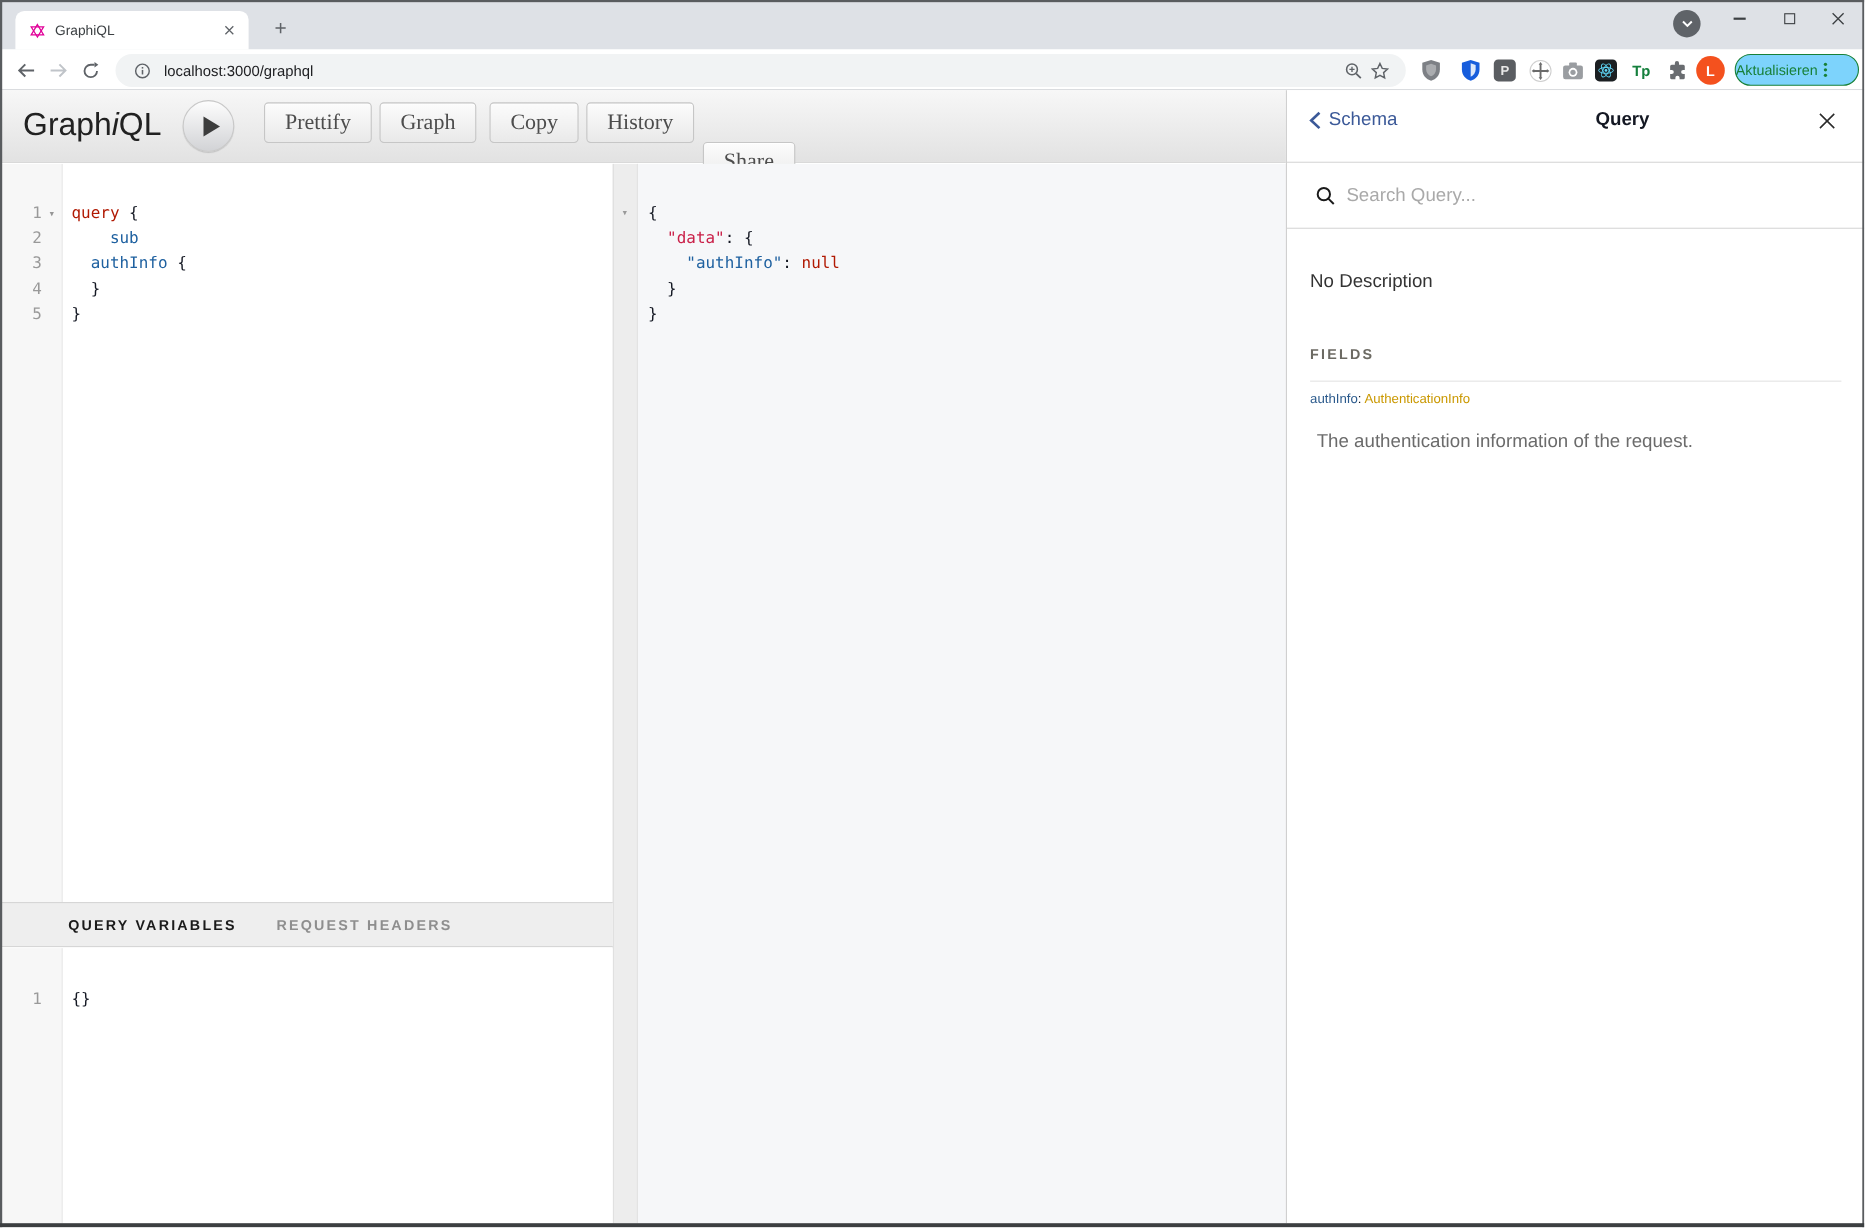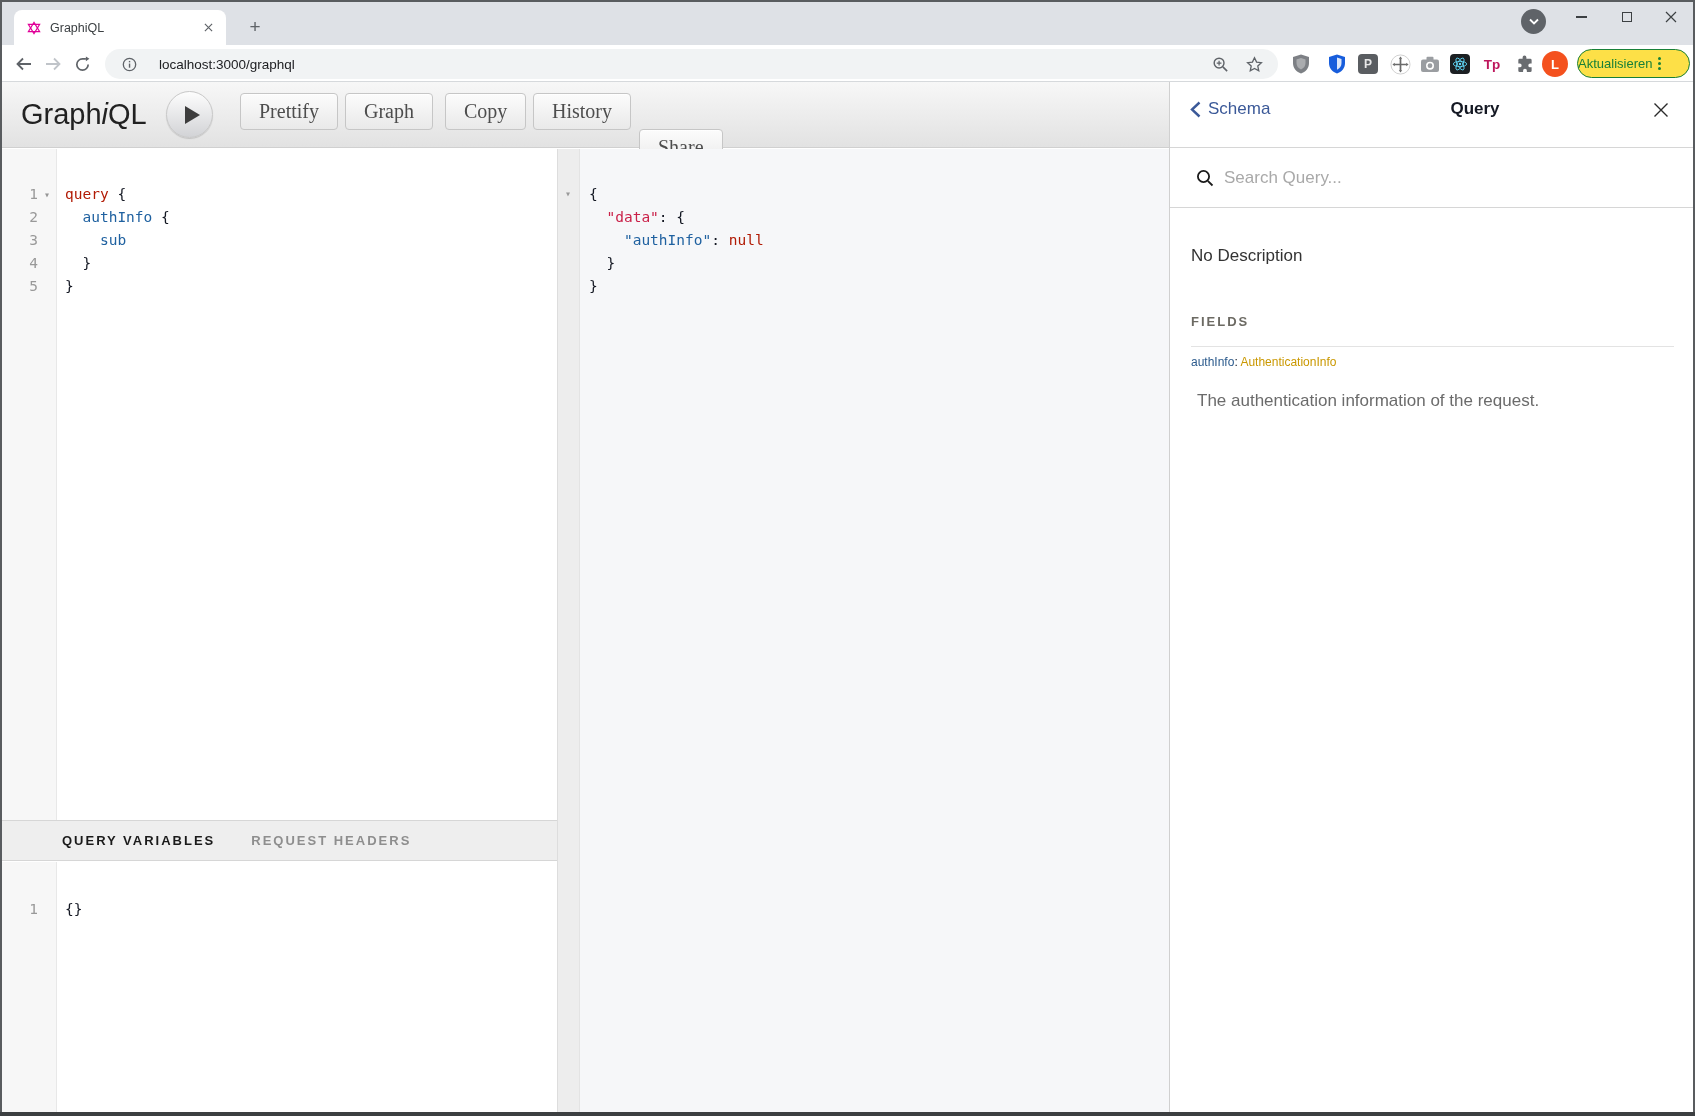--- a/index.html
+++ b/index.html
@@ -20,27 +20,27 @@
   .newtab { position:absolute; left:240px; top:10px; width:30px; height:30px; display:flex; align-items:center; justify-content:center; font-size:19px; color:#5f6368; border-radius:50%; }
   .menu-circle { position:absolute; left:1521px; top:7px; width:25px; height:25px; background:#5f6368; border-radius:50%; display:flex; align-items:center; justify-content:center; }
   .wc { position:absolute; top:0; width:46px; height:30px; display:flex; align-items:center; justify-content:center; }
   .wc-min { left:1558px; } .wc-max { left:1604px; } .wc-close { left:1648px; }
   .wc-min-glyph { width:11px; height:1.5px; background:#3c4043; }
   .wc-max-glyph { width:10px; height:10px; border:1.2px solid #3c4043; }
 
   
   .btoolbar { position:absolute; left:0; top:45px; width:100%; height:37px; background:#fff; border-bottom:1px solid #d6d9dc; }
   .navbtn { position:absolute; top:6px; width:26px; height:26px; display:flex; align-items:center; justify-content:center; border-radius:50%; }
-  .omnibox { position:absolute; left:105px; top:4px; width:1173px; height:30px; background:#f1f3f4; border-radius:15px; display:flex; align-items:center; padding:0 12px;gap:10px; }
+  .omnibox { position:absolute; left:105px; top:4px; width:1173px; height:30px; background:#f1f3f4; border-radius:15px; display:flex; align-items:center; padding:0 12px; }
   .url { font-size:13.5px; color:#202124; margin-left:8px; flex:1; }
   .omni-icon { display:flex; align-items:center; justify-content:center; width:24px; height:24px; }
   .ext { position:absolute; top:8px; width:22px; height:22px; display:flex; align-items:center; justify-content:center; }
   .ext-square { width:20px; height:20px; border-radius:4px; display:flex; align-items:center; justify-content:center; }
   .avatar { position:absolute; left:1542px; top:6px; width:26px; height:26px; border-radius:50%; background:#f4511e; color:#fff; font-size:13px; font-weight:bold; display:flex; align-items:center; justify-content:center; }
-  .update-pill { position:absolute; left:1577px; top:4px; width:113px; height:29px; border:1px solid #188038; border-radius:15px; background:#fde047; color:#188038; font-size:13px; display:flex; align-items:center; justify-content:flex-start; gap:6px; white-space:nowrap; }
+  .update-pill { position:absolute; left:1577px; top:4px; width:113px; height:29px; border:1px solid #188038; border-radius:15px; background:#7dd3fc; color:#188038; font-size:13px; display:flex; align-items:center; justify-content:flex-start; gap:6px; white-space:nowrap; }
   .vdots { display:inline-flex; flex-direction:column; gap:2px; }
   .vdots i { width:3px; height:3px; border-radius:50%; background:#188038; }
 
   
   .gql-topbar { position:absolute; left:0; top:82px; width:1169px; height:66px; background:linear-gradient(#f7f7f7,#e2e2e2); border-bottom:1px solid #d0d0d0; }
   .gql-logo { position:absolute; left:21px; top:0; height:65px; line-height:65px; font-size:29px; color:#212121; }
   .gql-logo em { font-style:italic; }
   .exec-btn { position:absolute; left:166px; top:9px; width:47px; height:47px; border-radius:50%; background:linear-gradient(#fdfdfd,#d2d3d6); border:1px solid #c8c8c8; box-shadow:0 1px 1px rgba(0,0,0,.15); display:flex; align-items:center; justify-content:center; cursor:pointer; }
   .exec-tri { width:0; height:0; border-left:15px solid #3d3d3d; border-top:9px solid transparent; border-bottom:9px solid transparent; margin-left:5px; }
   .tbtn { position:absolute; top:11px; height:37px; padding:16px 18px; background:linear-gradient(#fcfcfc,#e9e9e9); border:1px solid #c6c6c6; border-radius:4px; font-size:20px; color:#4d4d4d; font-family:Liberation Serif, serif; display:flex; align-items:center; cursor:pointer; box-shadow:inset 0 1px 0 rgba(255,255,255,.8); }
@@ -207,21 +207,21 @@
             <g stroke="#61dafb" stroke-width="1.3" fill="none">
               <ellipse cx="12" cy="12" rx="10" ry="4"></ellipse>
               <ellipse cx="12" cy="12" rx="10" ry="4" transform="rotate(60 12 12)"></ellipse>
               <ellipse cx="12" cy="12" rx="10" ry="4" transform="rotate(-60 12 12)"></ellipse>
             </g>
             <circle cx="12" cy="12" r="1.8" fill="#61dafb"></circle>
           </svg>
       </span>
     </div>
     <div class="ext" style="left:1481px;">
-      <span style="color:#be185d; font-size:13.5px; font-weight:bold;">Tp</span>
+      <span style="color:#15803d; font-size:13.5px; font-weight:bold;">Tp</span>
     </div>
     <div class="ext" style="left:1513px;">
       <svg width="19" height="19" viewBox="0 0 20 20">
           <path d="M8 2.5 a2 2 0 0 1 4 0 V4 h4 a1.5 1.5 0 0 1 1.5 1.5 V9 h-1.5 a2 2 0 0 0 0 4 H17.5 v3.5 a1.5 1.5 0 0 1 -1.5 1.5 H12.5 v-1.5 a2 2 0 0 0 -4 0 V18 H5 a1.5 1.5 0 0 1 -1.5 -1.5 V13 H5 a2 2 0 0 0 0 -4 H3.5 V5.5 A1.5 1.5 0 0 1 5 4 h3 Z" fill="#696c70"></path>
         </svg>
     </div>
     <div class="avatar">L</div>
     <div class="update-pill">
       <span>Aktualisieren</span>
       <span class="vdots">
@@ -262,22 +262,22 @@
           <span class="gut-num">4</span>
           <span class="gut-fold"></span>
         </div>
       <div class="gut-line">
           <span class="gut-num">5</span>
           <span class="gut-fold"></span>
         </div>
     </div>
     <div class="ed-code">
       <div class="code-line"><span class="cm-kw">query</span><span> {</span></div>
+      <div class="code-line"><span class="cm-field">    sub</span></div>
       <div class="code-line"><span class="cm-field">  authInfo</span><span> {</span></div>
-      <div class="code-line"><span class="cm-field">    sub</span></div>
       <div class="code-line"><span>  }</span></div>
       <div class="code-line"><span>}</span></div>
     </div>
   </div>
 
   <div class="divider-v"></div>
 
   <div class="result-pane mono">
     <span class="result-fold">▾</span>
     <div class="code-line"><span>{</span></div>

